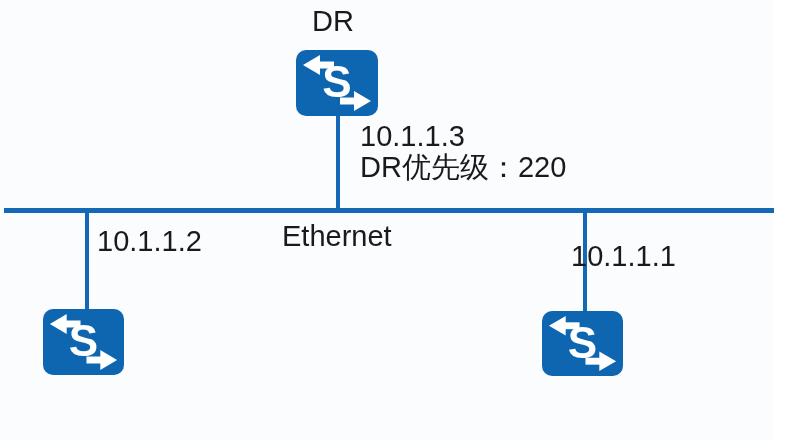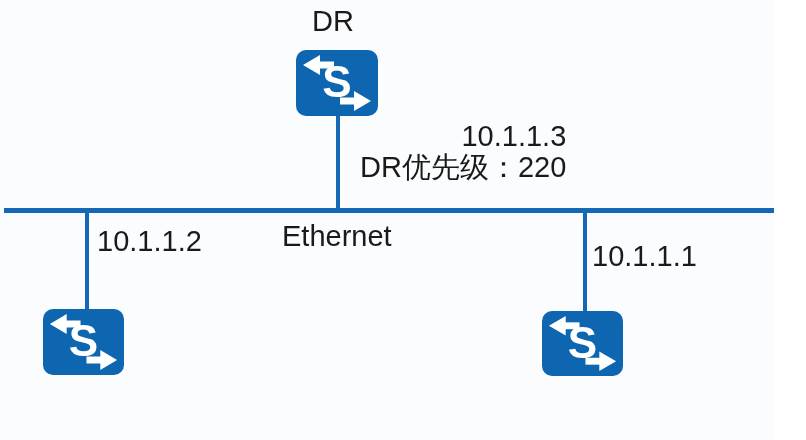--- a/index.html
+++ b/index.html
@@ -62,23 +62,23 @@
 
   
   .txt {
     position: absolute;
     font-size: 29px;
     line-height: 31px;
     white-space: nowrap;
   }
   .role-dr  { left: 312px; top: 6px;   }
   .role-bdr { left: 559px; top: 386px; }
-  .info-top   { left: 360px; top: 121px; text-align: right; }
+  .info-top   { left: 360px; top: 121px; }
   .info-left  { left: 97px;  top: 226px; }
-  .info-right { left: 592px; top: 241px; }
+  .info-right { left: 571px; top: 241px; }
   .eth-label  { left: 282px; top: 221px; text-align: right; }
 </style>
 </head>
 <body>
 
 <div class="canvas">
 
   <div class="bus"></div>
   <div class="link link-top"></div>
   <div class="link link-left"></div>

